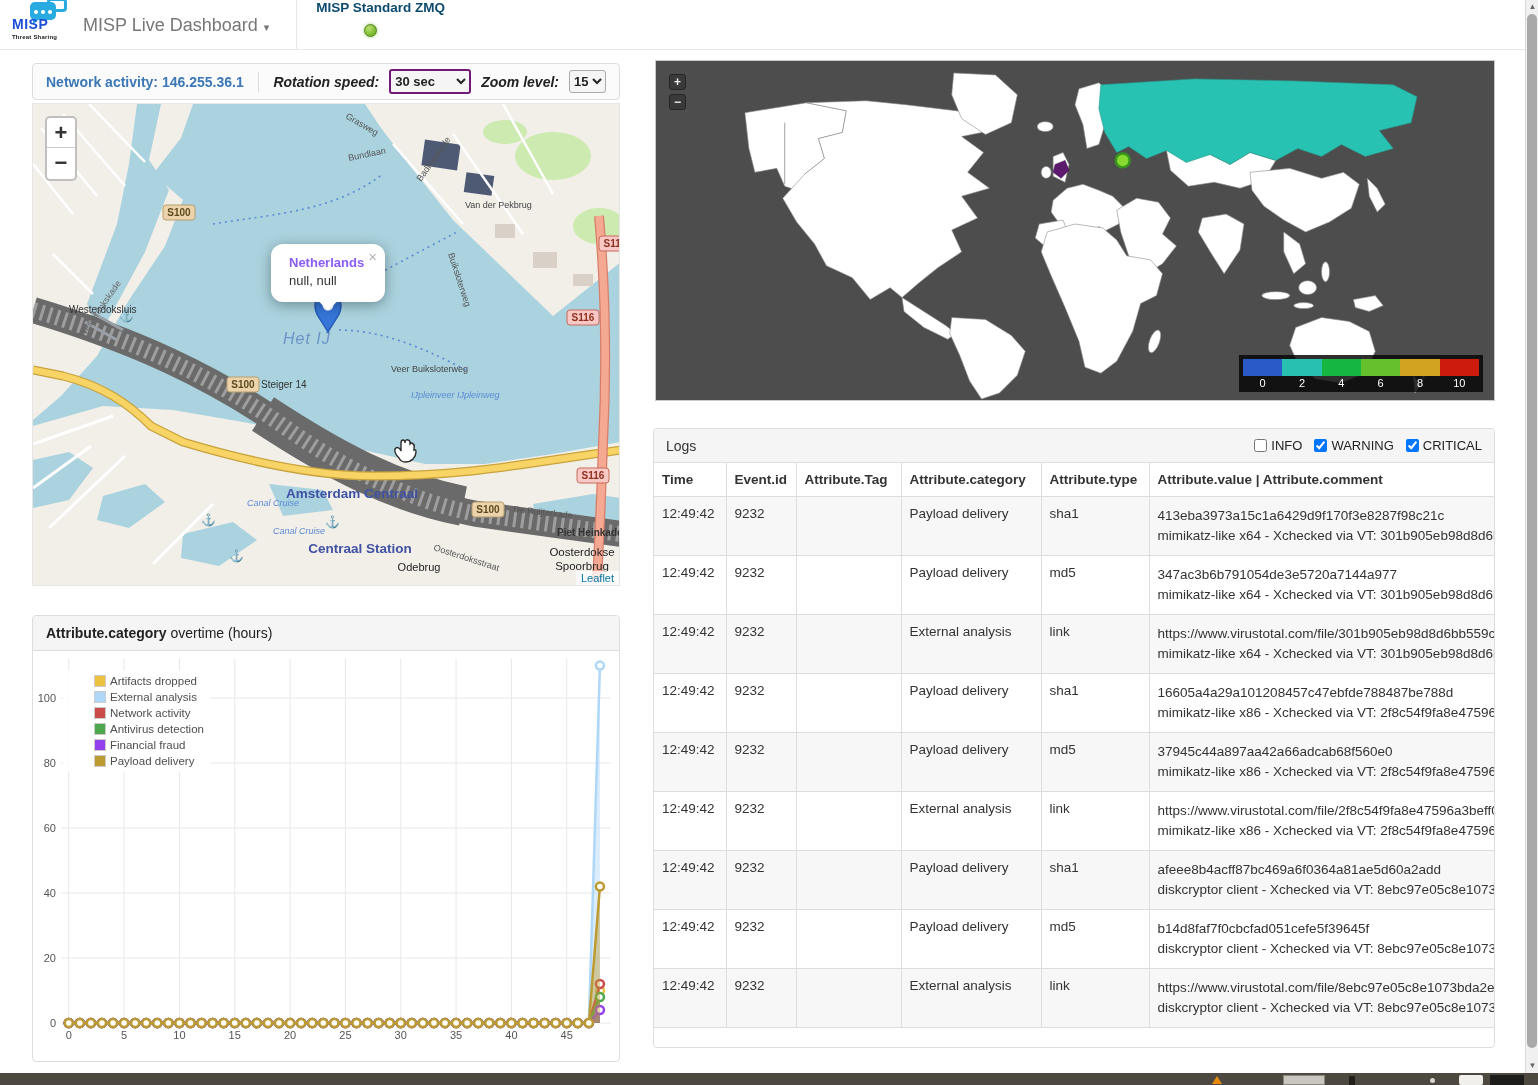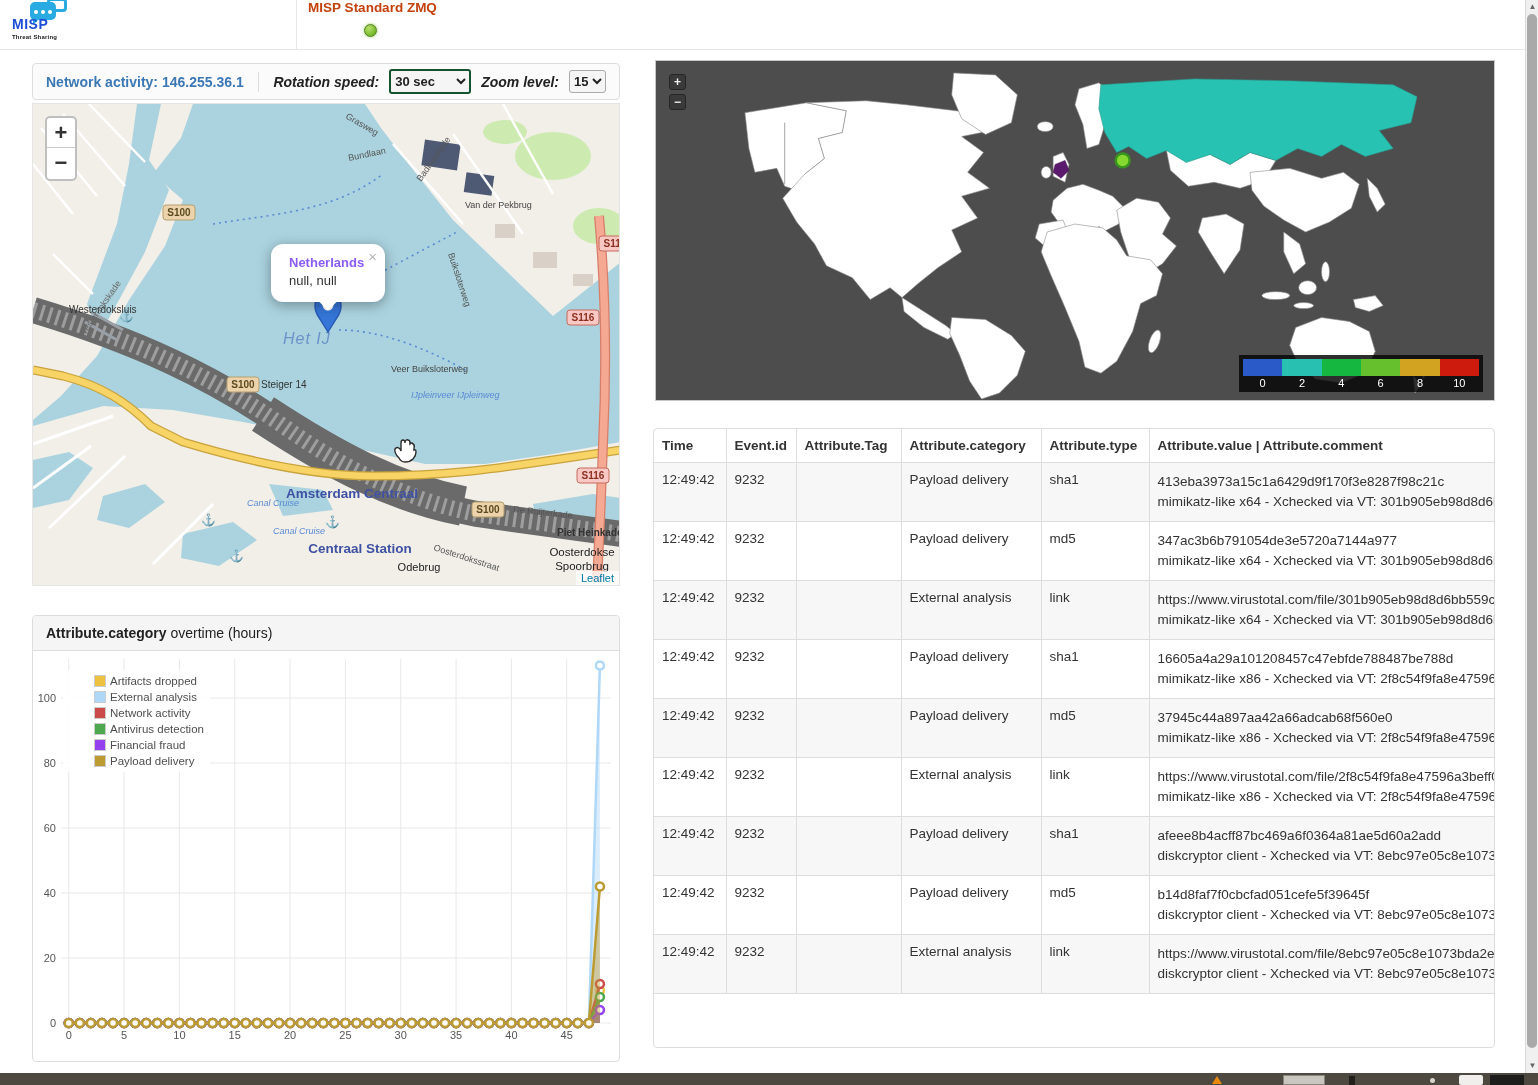--- a/index.html
+++ b/index.html
@@ -14,34 +14,34 @@
   .bubble-solid:after { content:""; position:absolute; left:3px; bottom:-5px; border:5px solid transparent; border-top-color:#29abe2; border-left-color:#29abe2; }
   .bubble-dots { position:absolute; left:4px; top:8px; width:18px; height:4px; display:flex; gap:3px; }
   .bubble-dots i { width:4px; height:4px; background:#fff; border-radius:50%; }
   .bubble-outline { position:absolute; left:17px; top:-2px; width:20px; height:14px; border:3px solid #29abe2; border-radius:4px; background:#fff; }
   .brand-name { position:absolute; left:0; top:16px; font-size:14px; font-weight:bold; letter-spacing:.5px; color:#1d4ed8; }
   .brand-tag { position:absolute; left:0; top:34px; font-size:6px; font-weight:bold; color:#1a1a1a; letter-spacing:.2px; }
   .nav-title { position:absolute; left:83px; top:0; height:50px; line-height:50px; font-size:18px; color:#777; cursor:pointer; }
   .nav-title .caret { font-size:11px; margin-left:6px; color:#777; }
   .nav-divider { position:absolute; left:296px; top:0; width:1px; height:49px; background:#e7e7e7; }
   .zmq-block { position:absolute; left:300px; top:0; width:145px; text-align:center; }
-  .zmq-label { font-size:13.5px; font-weight:bold; color:#c2410c; white-space:nowrap; text-align:center; display:block; padding-top:0px; }
+  .zmq-label { font-size:13.5px; font-weight:bold; color:#0c4a6e; white-space:nowrap; text-align:right; display:block; padding-top:0px; }
   .zmq-dot { display:block; margin:9px auto 0 64px; width:13px; height:13px; border-radius:50%; background:radial-gradient(circle at 35% 30%, #b9e06e, #76b82a 70%); border:1px solid #4f8020; box-shadow:0 0 3px rgba(120,190,40,.8); }
 
   
   .panel { position:absolute; background:#fff; border:1px solid #ddd; border-radius:4px; }
   .panel-header { background:#f5f5f5; border-bottom:1px solid #ddd; border-radius:3px 3px 0 0; }
 
   
   .controls { left:32px; top:63px; width:588px; height:37px; background:#fbfbfb; display:flex; align-items:center; padding:8px 13px; gap:10px; }
   .net-link { color:#3b78b5; font-weight:bold; font-size:14px; text-decoration:none; cursor:pointer; white-space:nowrap; }
   .ctl-sep { width:2px; height:20px; background:#ddd; margin:0 4px; }
   .ctl-label { font-style:italic; font-weight:bold; font-size:14px; color:#222; white-space:nowrap; }
   select { font-family:"Liberation Sans",sans-serif; font-size:13px; font-weight:bold; color:#222; background:#f5f5f5; }
-  .sel-rotation { width:95px; height:25px; border:2px solid #14532d; border-radius:3px; }
+  .sel-rotation { width:95px; height:25px; border:2px solid #701a75; border-radius:3px; }
   .sel-zoom { width:38px; height:23px; border:1px solid #aaa; border-radius:3px; }
 
   
   .lmap { position:absolute; left:32px; top:103px; width:588px; height:483px; overflow:hidden; background:#aad3df; border:1px solid #e5e5e5; cursor:grab; }
   .lmap svg { position:absolute; left:0; top:0; }
   .lzoom { position:absolute; left:12px; top:12px; width:32px; height:65px; background:#fff; border:2px solid rgba(0,0,0,.25); border-radius:5px; z-index:4; }
   .lzoom-btn { width:28px; height:30px; display:flex; align-items:center; justify-content:center; font-size:22px; font-weight:bold; color:#333; cursor:pointer; }
   .lzoom-btn.top { border-bottom:1px solid #ccc; }
   .lpopup { position:absolute; left:238px; top:140px; width:114px; height:58px; background:#fff; border-radius:12px; box-shadow:0 3px 14px rgba(0,0,0,.35); z-index:3; }
   .lpopup .tip { position:absolute; left:50%; bottom:-6px; width:12px; height:12px; margin-left:-6px; background:#fff; transform:rotate(45deg); }
@@ -110,20 +110,23 @@
       <div class="bubble-solid">
           <div class="bubble-dots">
             <i></i>
             <i></i>
             <i></i>
           </div>
         </div>
     </div>
     <span class="brand-name">MISP</span>
     <span class="brand-tag">Threat Sharing</span>
+  </div>
+  <div class="nav-title">
+    <span>MISP Live Dashboard</span><span class="caret">▾</span>
   </div>
   <div class="nav-divider"></div>
   <div class="zmq-block">
     <span class="zmq-label">MISP Standard ZMQ</span>
     <span class="zmq-dot"></span>
   </div>
 </div>
 
 <div class="panel controls">
   <a class="net-link">Network activity: 146.255.36.1</a>
@@ -713,20 +716,37 @@
         <span>2</span>
         <span>4</span>
         <span>6</span>
         <span>8</span>
         <span>10</span>
       </div>
   </div>
 </div>
 
 <div class="panel logs-panel">
+  <div class="panel-header logs-head">
+    <span>Logs</span>
+    <div class="logs-filters" id="logs-filters">
+        <label>
+          <input type="checkbox" style="">
+          <span>INFO</span>
+        </label>
+        <label>
+          <input type="checkbox" checked="" style="">
+          <span>WARNING</span>
+        </label>
+        <label>
+          <input type="checkbox" checked="" style="">
+          <span>CRITICAL</span>
+        </label>
+      </div>
+  </div>
   <table class="logs">
     <thead>
       <tr>
         <th class="col-time">Time</th>
         <th class="col-eid">Event.id</th>
         <th class="col-tag">Attribute.Tag</th>
         <th class="col-cat">Attribute.category</th>
         <th class="col-type">Attribute.type</th>
         <th>Attribute.value | Attribute.comment</th>
       </tr>

